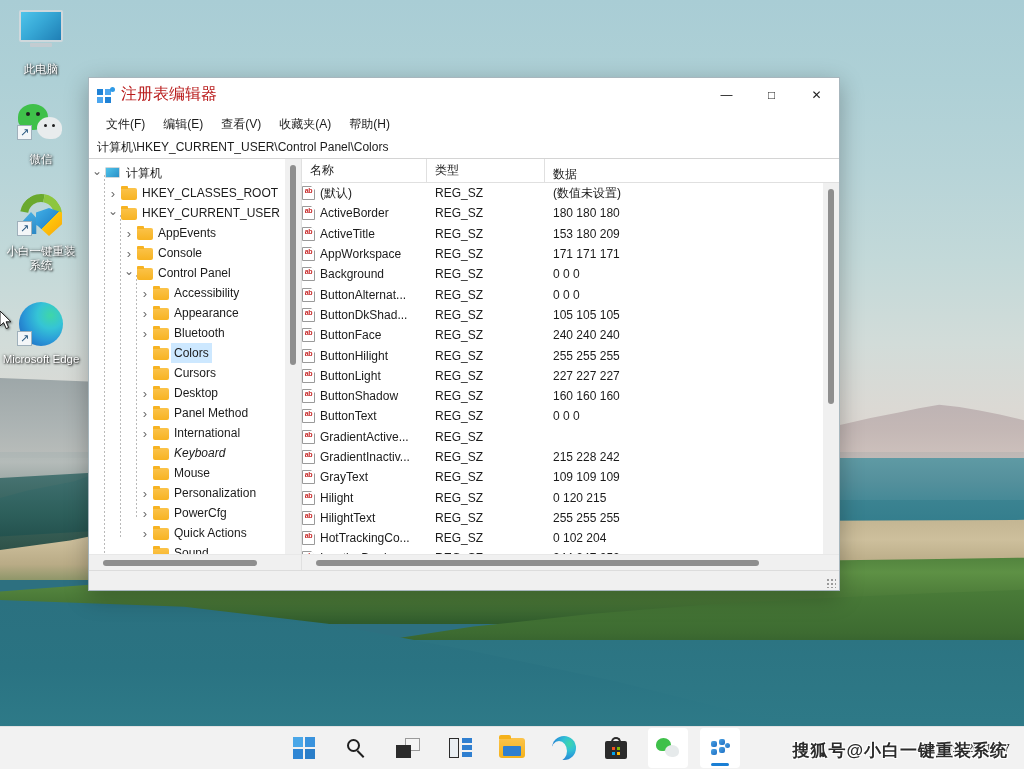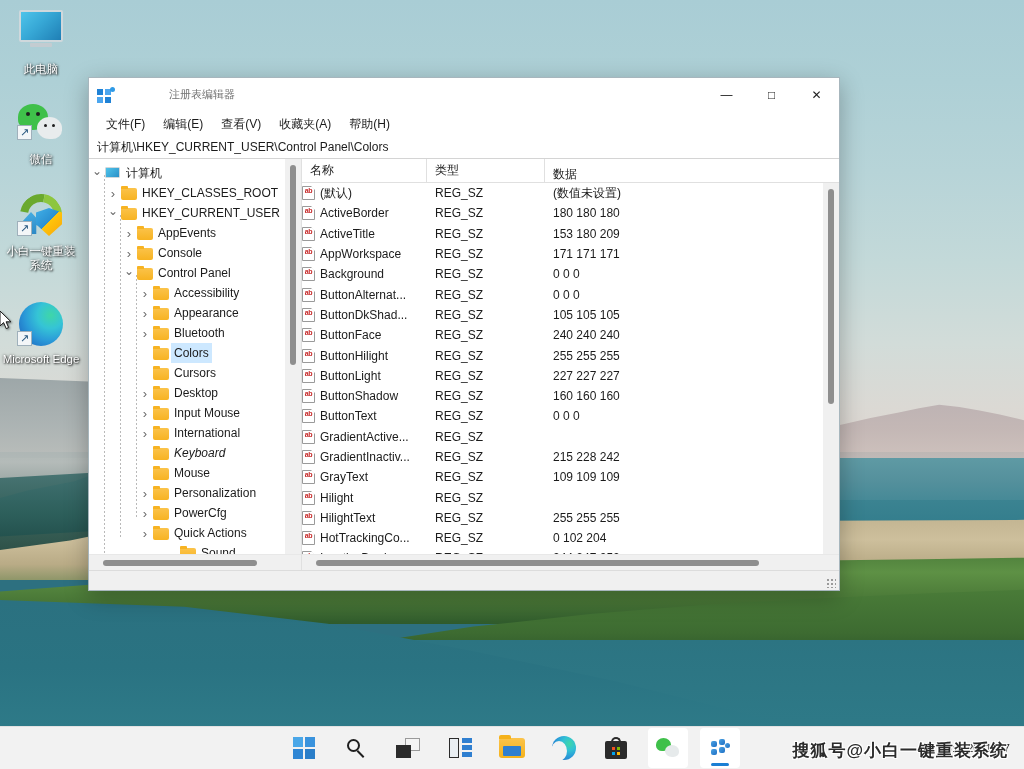--- a/index.html
+++ b/index.html
@@ -178,21 +178,21 @@
     background:
       linear-gradient(#1f82d6,#1f82d6) 0 0/6px 6px no-repeat,
       linear-gradient(#4ca6ef,#4ca6ef) 8px 0/6px 6px no-repeat,
       linear-gradient(#4ca6ef,#4ca6ef) 0 8px/6px 6px no-repeat,
       linear-gradient(#1f82d6,#1f82d6) 8px 8px/6px 6px no-repeat;
   }
   .tb-dot {
     position: absolute; right: -2px; top: 0px; width: 5px; height: 5px;
     border-radius: 50%; background: #2f9ae6;
   }
-  .title-text { font-size: 11px; color: #737373; flex: 1 1 auto; margin-left: 48px; }
+  .title-text { font-size: 16px; color: #b91c1c; flex: 1 1 auto; }
   .win-btns { display: flex; height: 33px; flex: 0 0 auto; }
   .win-btn {
     width: 45px; height: 33px; display: flex; align-items: center; justify-content: center;
     color: #1b1b1b; font-size: 12px;
   }
 
   .menubar {
     height: 26px; display: flex; align-items: center;
     padding-left: 8px; background: #ffffff; flex: 0 0 auto;
   }
@@ -602,21 +602,21 @@
               <div class="tfolder">
                 <i></i>
               </div>
               <span class="tlabel">Desktop</span>
             </div>
             <div class="tnode" style="padding-left: 48px;">
               <div class="twist" style="font-size: 13px;">›</div>
               <div class="tfolder">
                 <i></i>
               </div>
-              <span class="tlabel">Input Mouse</span>
+              <span class="tlabel">Panel Method</span>
             </div>
             <div class="tnode" style="padding-left: 48px;">
               <div class="twist" style="font-size: 13px;">›</div>
               <div class="tfolder">
                 <i></i>
               </div>
               <span class="tlabel">International</span>
             </div>
             <div class="tnode" style="padding-left: 48px; font-style: italic;">
               <div class="twist"></div>
@@ -646,21 +646,21 @@
               </div>
               <span class="tlabel">PowerCfg</span>
             </div>
             <div class="tnode" style="padding-left: 48px;">
               <div class="twist" style="font-size: 13px;">›</div>
               <div class="tfolder">
                 <i></i>
               </div>
               <span class="tlabel">Quick Actions</span>
             </div>
-            <div class="tnode" style="padding-left: 48px; margin-left: 27px;">
+            <div class="tnode" style="padding-left: 48px;">
               <div class="twist"></div>
               <div class="tfolder">
                 <i></i>
               </div>
               <span class="tlabel">Sound</span>
             </div>
           </div>
         <div class="vscroll">
           <div class="thumb" style="top:6px; height:200px;"></div>
         </div>
@@ -828,20 +828,21 @@
               <div class="c-data">109 109 109</div>
             </div>
             <div class="lrow">
               <div class="c-name">
                 <div class="ab-ico">
                   <span>ab</span>
                 </div>
                 <span>Hilight</span>
               </div>
               <div class="c-type">REG_SZ</div>
+              <div class="c-data">0 120 215</div>
             </div>
             <div class="lrow">
               <div class="c-name">
                 <div class="ab-ico">
                   <span>ab</span>
                 </div>
                 <span>HilightText</span>
               </div>
               <div class="c-type">REG_SZ</div>
               <div class="c-data">255 255 255</div>

